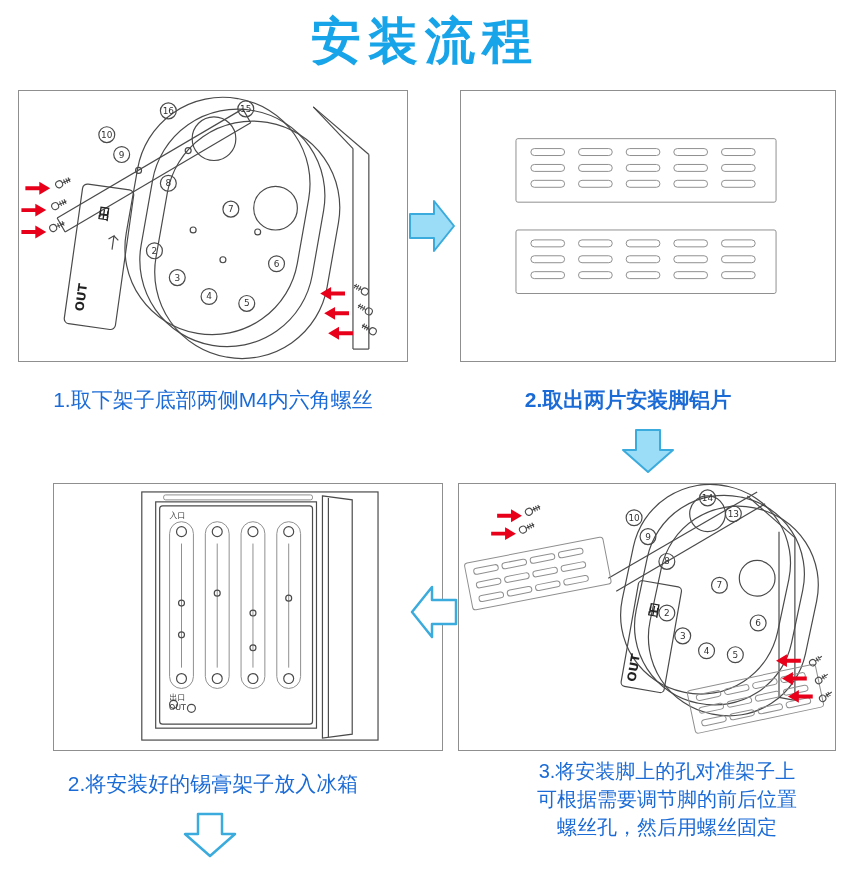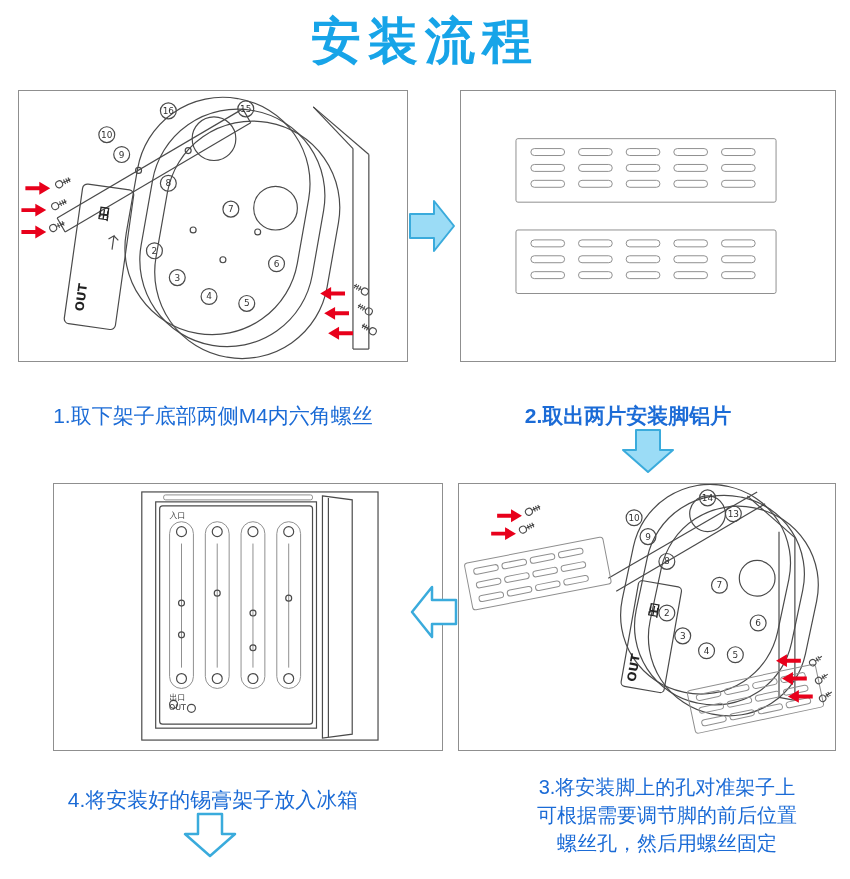--- a/index.html
+++ b/index.html
@@ -17,21 +17,21 @@
   .panel { position:absolute; border:1px solid #8f8f8f; background:#fff; }
   #panel1 { left:18px;  top:90px;  width:390px; height:272px; }
   #panel2 { left:460px; top:90px;  width:376px; height:272px; }
   #panel4 { left:18px;  top:483px; width:390px; height:268px;margin-left:35px; }
   #panel3 { left:458px; top:483px; width:378px; height:268px; }
   .panel svg { display:block; width:100%; height:100%; }
 
   .caption {
     position:absolute; text-align:center;
     color:var(--caption_blue,#1b6bd6);
-    font-size:21px; font-weight:500;margin-top:16px;
+    font-size:21px; font-weight:500;
   }
   #cap1 { left:18px;  top:386px; width:390px; }
   #cap2 { left:440px; top:386px; width:376px;font-weight:bold; }
   #cap4 { left:18px;  top:770px; width:390px; }
   #cap3 { left:468px; top:757px; width:398px; font-size:20px; line-height:28px; }
 
   .flow-arrow { position:absolute; }
   #arrow-right { left:408px; top:198px; }
   #arrow-down1 { left:620px; top:428px; }
   #arrow-left  { left:410px; top:584px; }
@@ -342,21 +342,21 @@
     </svg>
   </div>
 
   <div class="caption" id="cap1">1.取下架子底部两侧M4内六角螺丝</div>
   <div class="caption" id="cap2">2.取出两片安装脚铝片</div>
   <div class="caption" id="cap3">
     <div>3.将安装脚上的孔对准架子上</div>
     <div>可根据需要调节脚的前后位置</div>
     <div>螺丝孔，然后用螺丝固定</div>
   </div>
-  <div class="caption" id="cap4">4.将安装好的锡膏架子放入冰箱</div>
+  <div class="caption" id="cap4">2.将安装好的锡膏架子放入冰箱</div>
 
   <svg class="flow-arrow" id="arrow-right" width="48" height="56" viewBox="0 0 48 56">
     <polygon class="fa-fill" points="2,16 26,16 26,3 46,28 26,53 26,40 2,40"></polygon>
   </svg>
   <svg class="flow-arrow" id="arrow-down1" width="56" height="46" viewBox="0 0 56 46">
     <polygon class="fa-fill" points="16,2 40,2 40,22 53,22 28,44 3,22 16,22"></polygon>
   </svg>
   <svg class="flow-arrow" id="arrow-left" width="48" height="56" viewBox="0 0 48 56">
     <polygon class="fa-open" points="46,16 22,16 22,3 2,28 22,53 22,40 46,40"></polygon>
   </svg>

